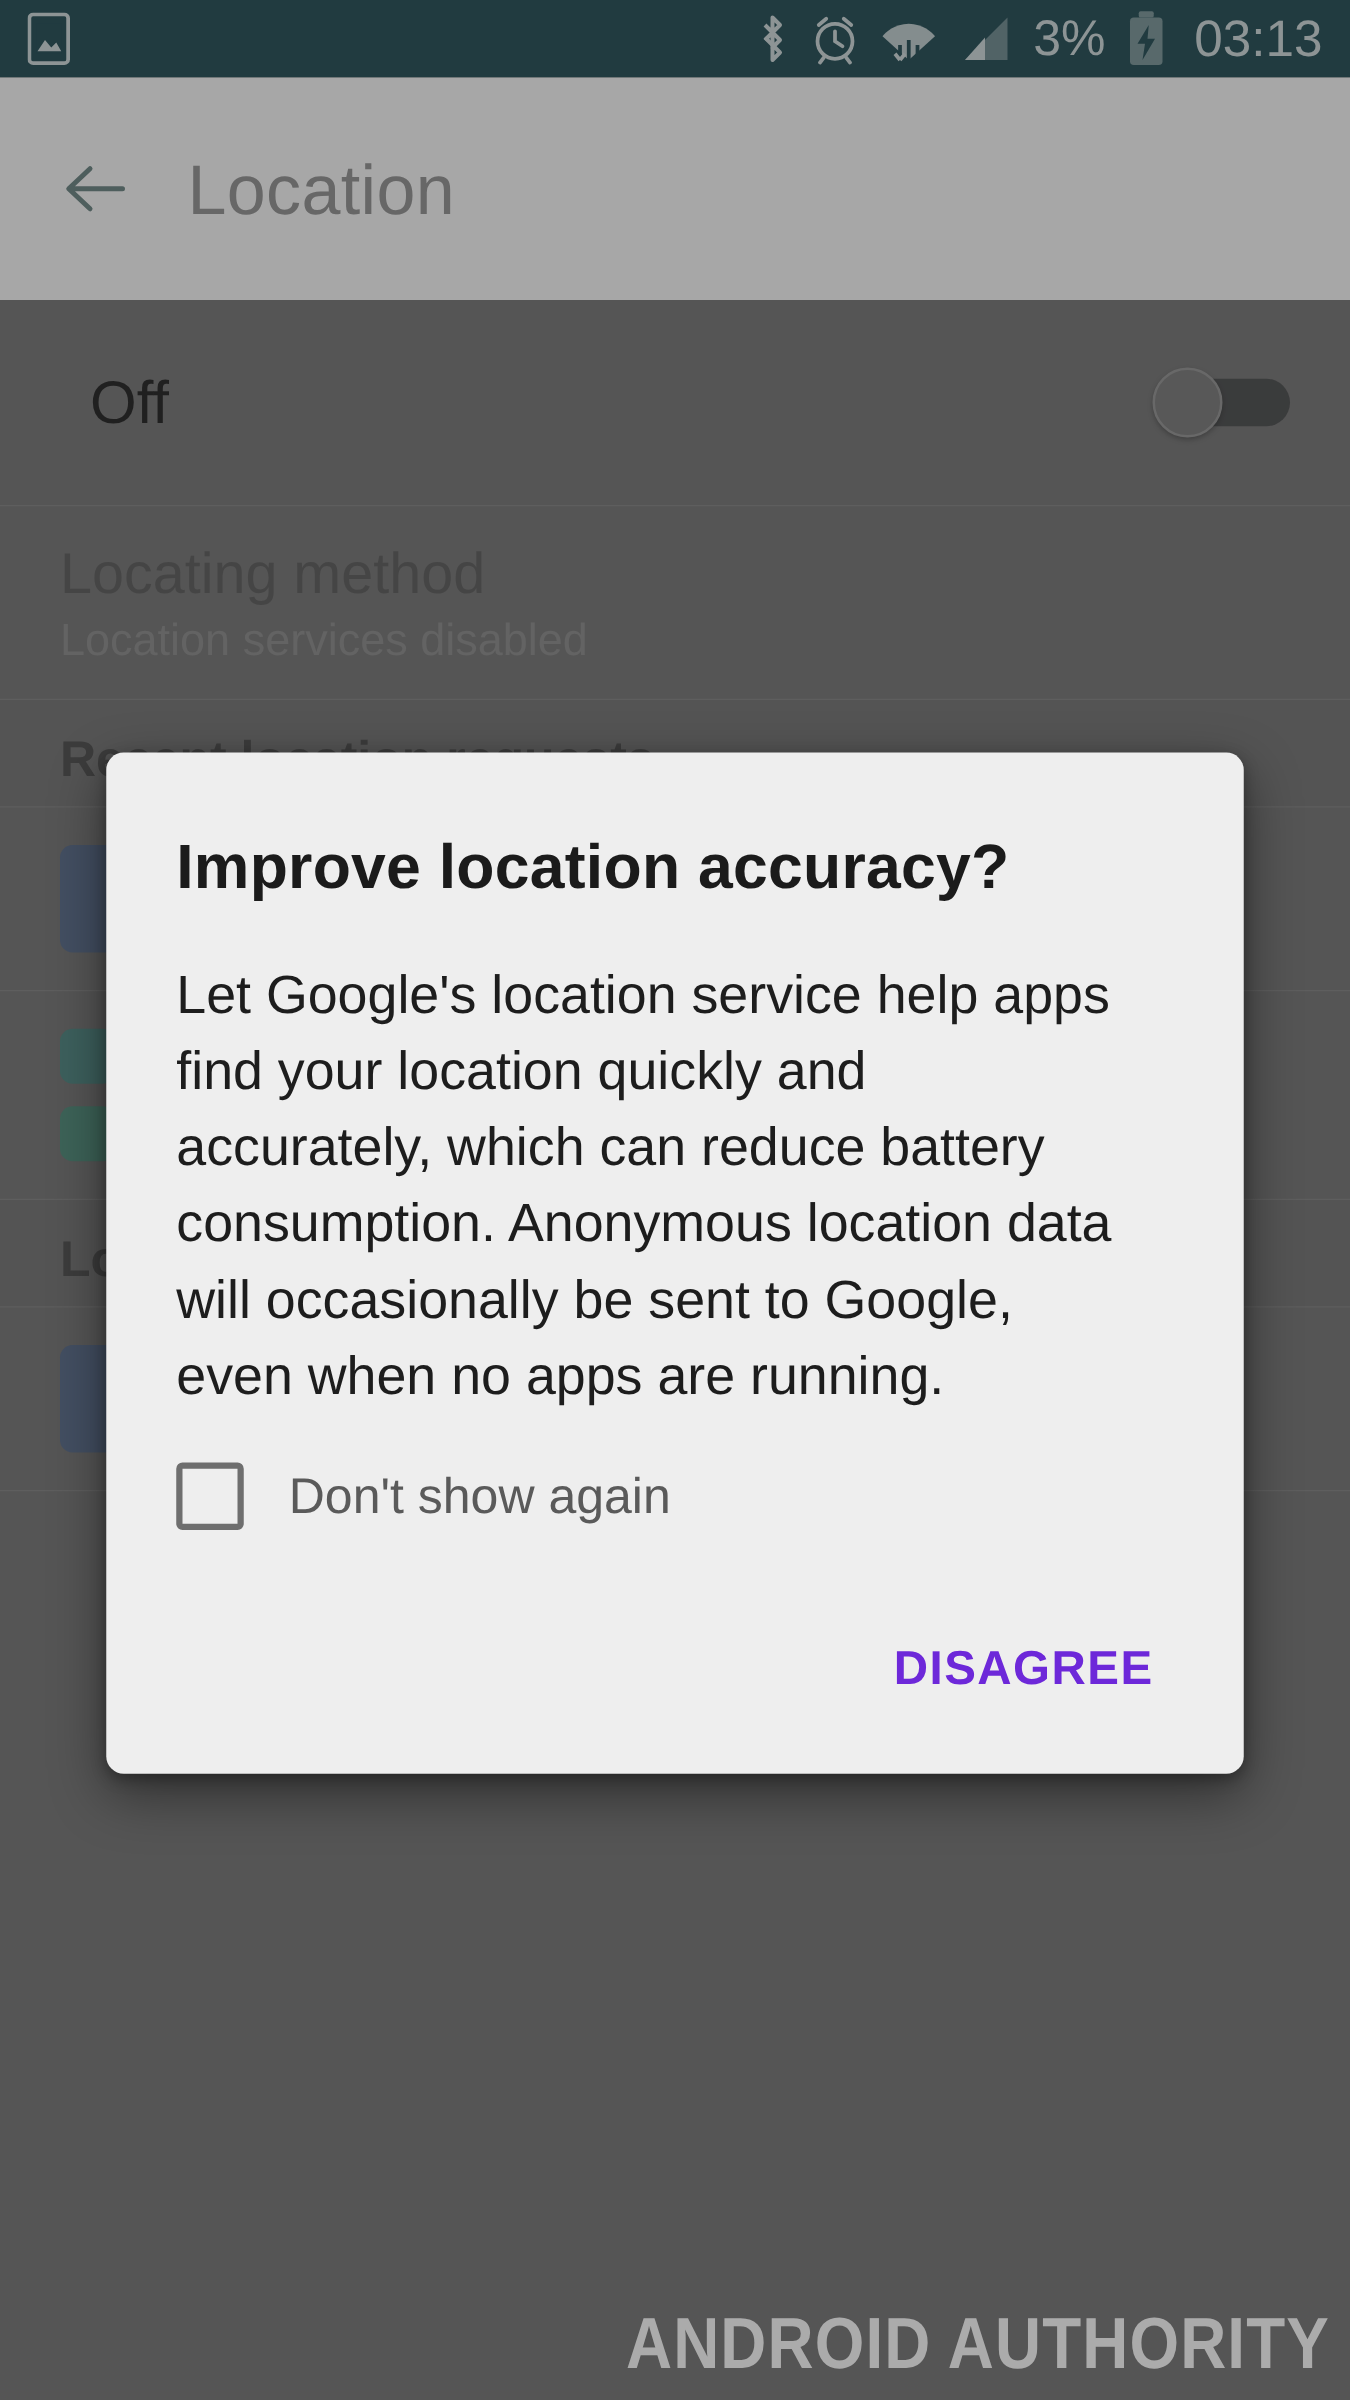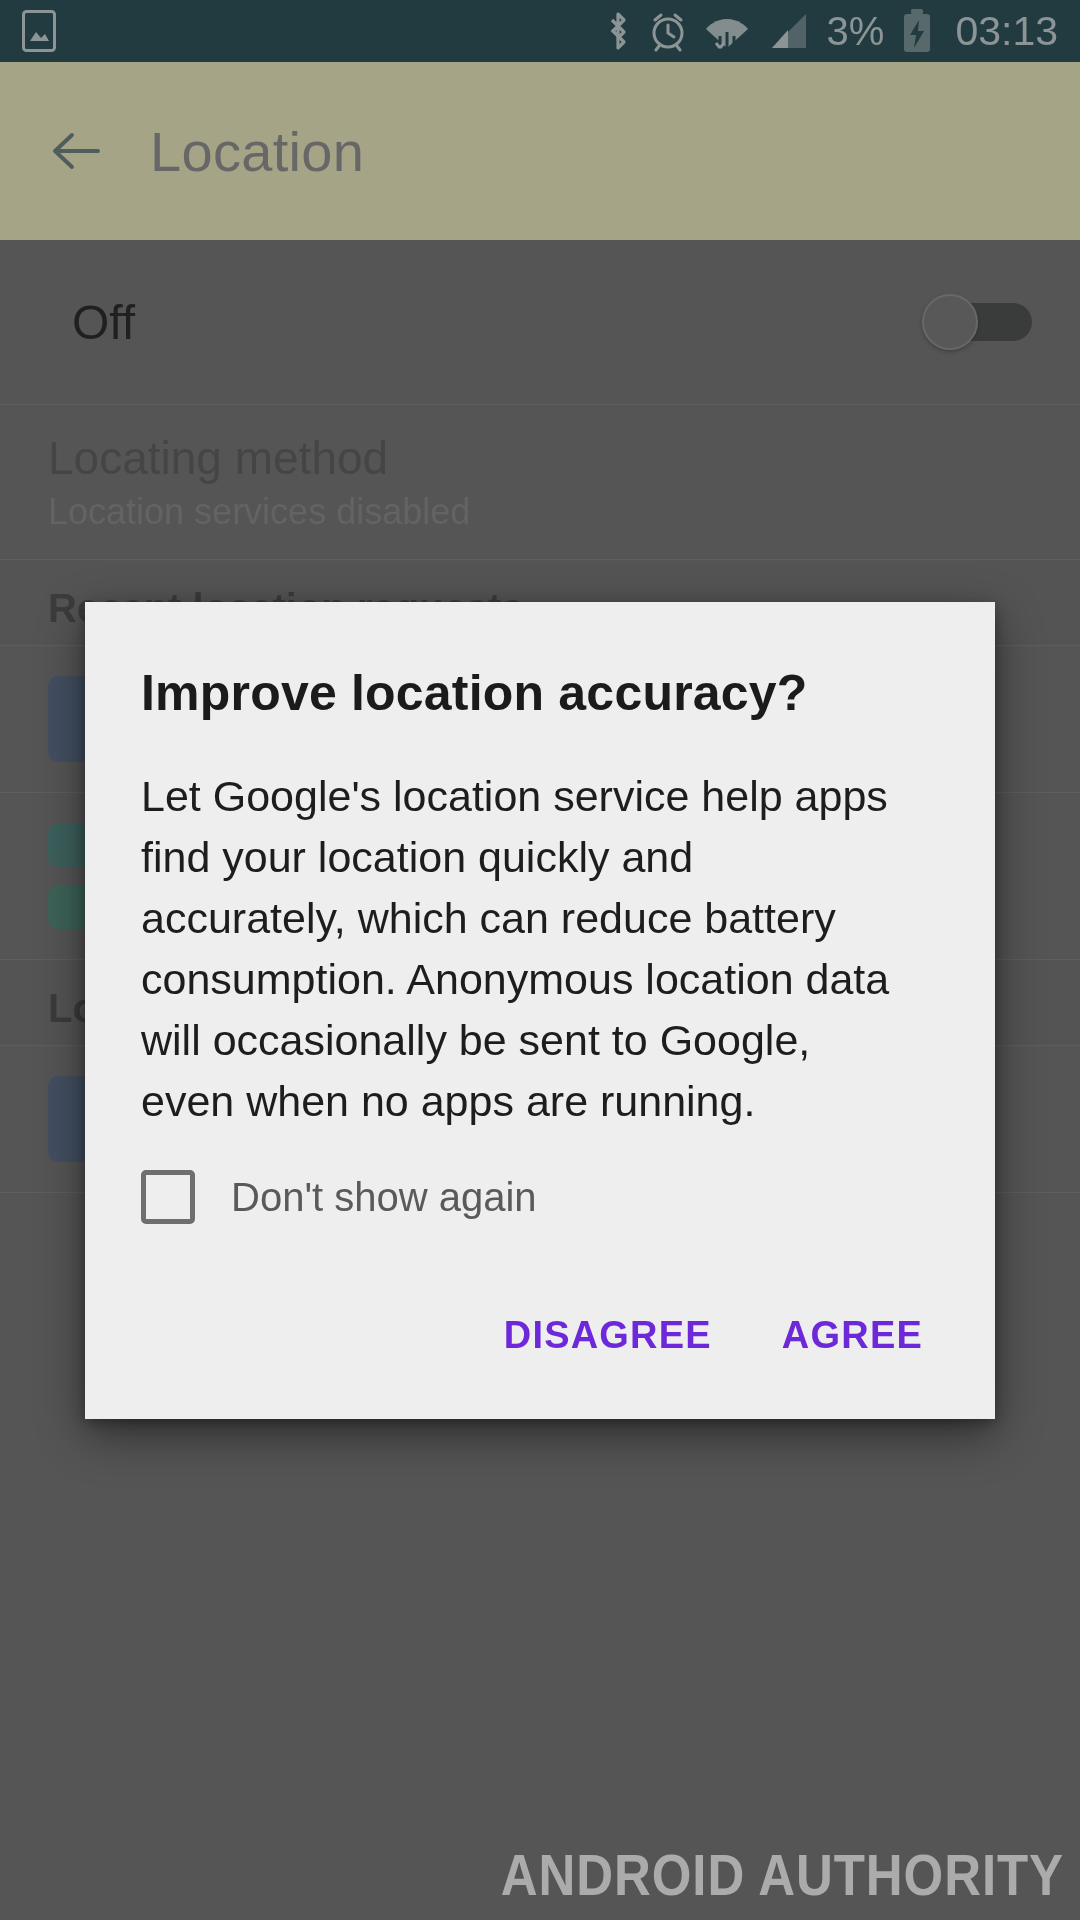--- a/index.html
+++ b/index.html
@@ -30,21 +30,21 @@
     font-weight:400;
   }
   .sb-time{
     color:#cfdcde; font-size:41px; line-height:1; font-weight:400;
     margin-left:5px;
   }
 
   
   .actionbar{
     position:absolute; left:0; top:62px; width:1080px; height:178px;
-    background:#fef9c3;
+    background:#ffffff;
     display:flex; align-items:center;
     padding-left:48px;
   }
   .back-arrow{ width:56px; height:56px; flex:0 0 auto; }
   .ab-title{
     color:#8b8b8b; font-size:56px; font-weight:400;
     margin-left:46px; letter-spacing:.3px;
   }
 
   
@@ -96,21 +96,21 @@
   .app-row .atitle{ font-size:44px; color:#4a4a4a; }
 
   
   .scrim{ position:absolute; inset:0; background:rgba(60,60,60,.45); }
 
   
   .dialog{
     position:absolute;
     left:85px; top:602px; width:910px;
     background:#eeeeee;
-    border-radius:0;
+    border-radius:14px;
     box-shadow:0 16px 44px rgba(0,0,0,.45), 0 4px 12px rgba(0,0,0,.3);
     padding:0;
     z-index:20;
   }
   .dlg-title{
     font-size:50px; color:#1b1b1b; font-weight:700;
     padding:62px 56px 0 56px;
     letter-spacing:.2px;
   }
   .dlg-body{
@@ -263,17 +263,16 @@
   <div class="dlg-title">Improve location accuracy?</div>
   <div class="dlg-body">Let Google's location service help apps find your location quickly and accurately, which can reduce battery consumption. Anonymous location data will occasionally be sent to Google, even when no apps are running.</div>
 
   <div class="dlg-check">
     <span class="cbox"></span>
     <span class="cblabel">Don't show again</span>
   </div>
 
   <div class="dlg-actions">
     <button class="dlg-btn">DISAGREE</button>
-    <button class="dlg-btn">AGREE</button>
   </div>
 </div>
 
 <div class="watermark">ANDROID AUTHORITY</div>
 
 </body></html>

